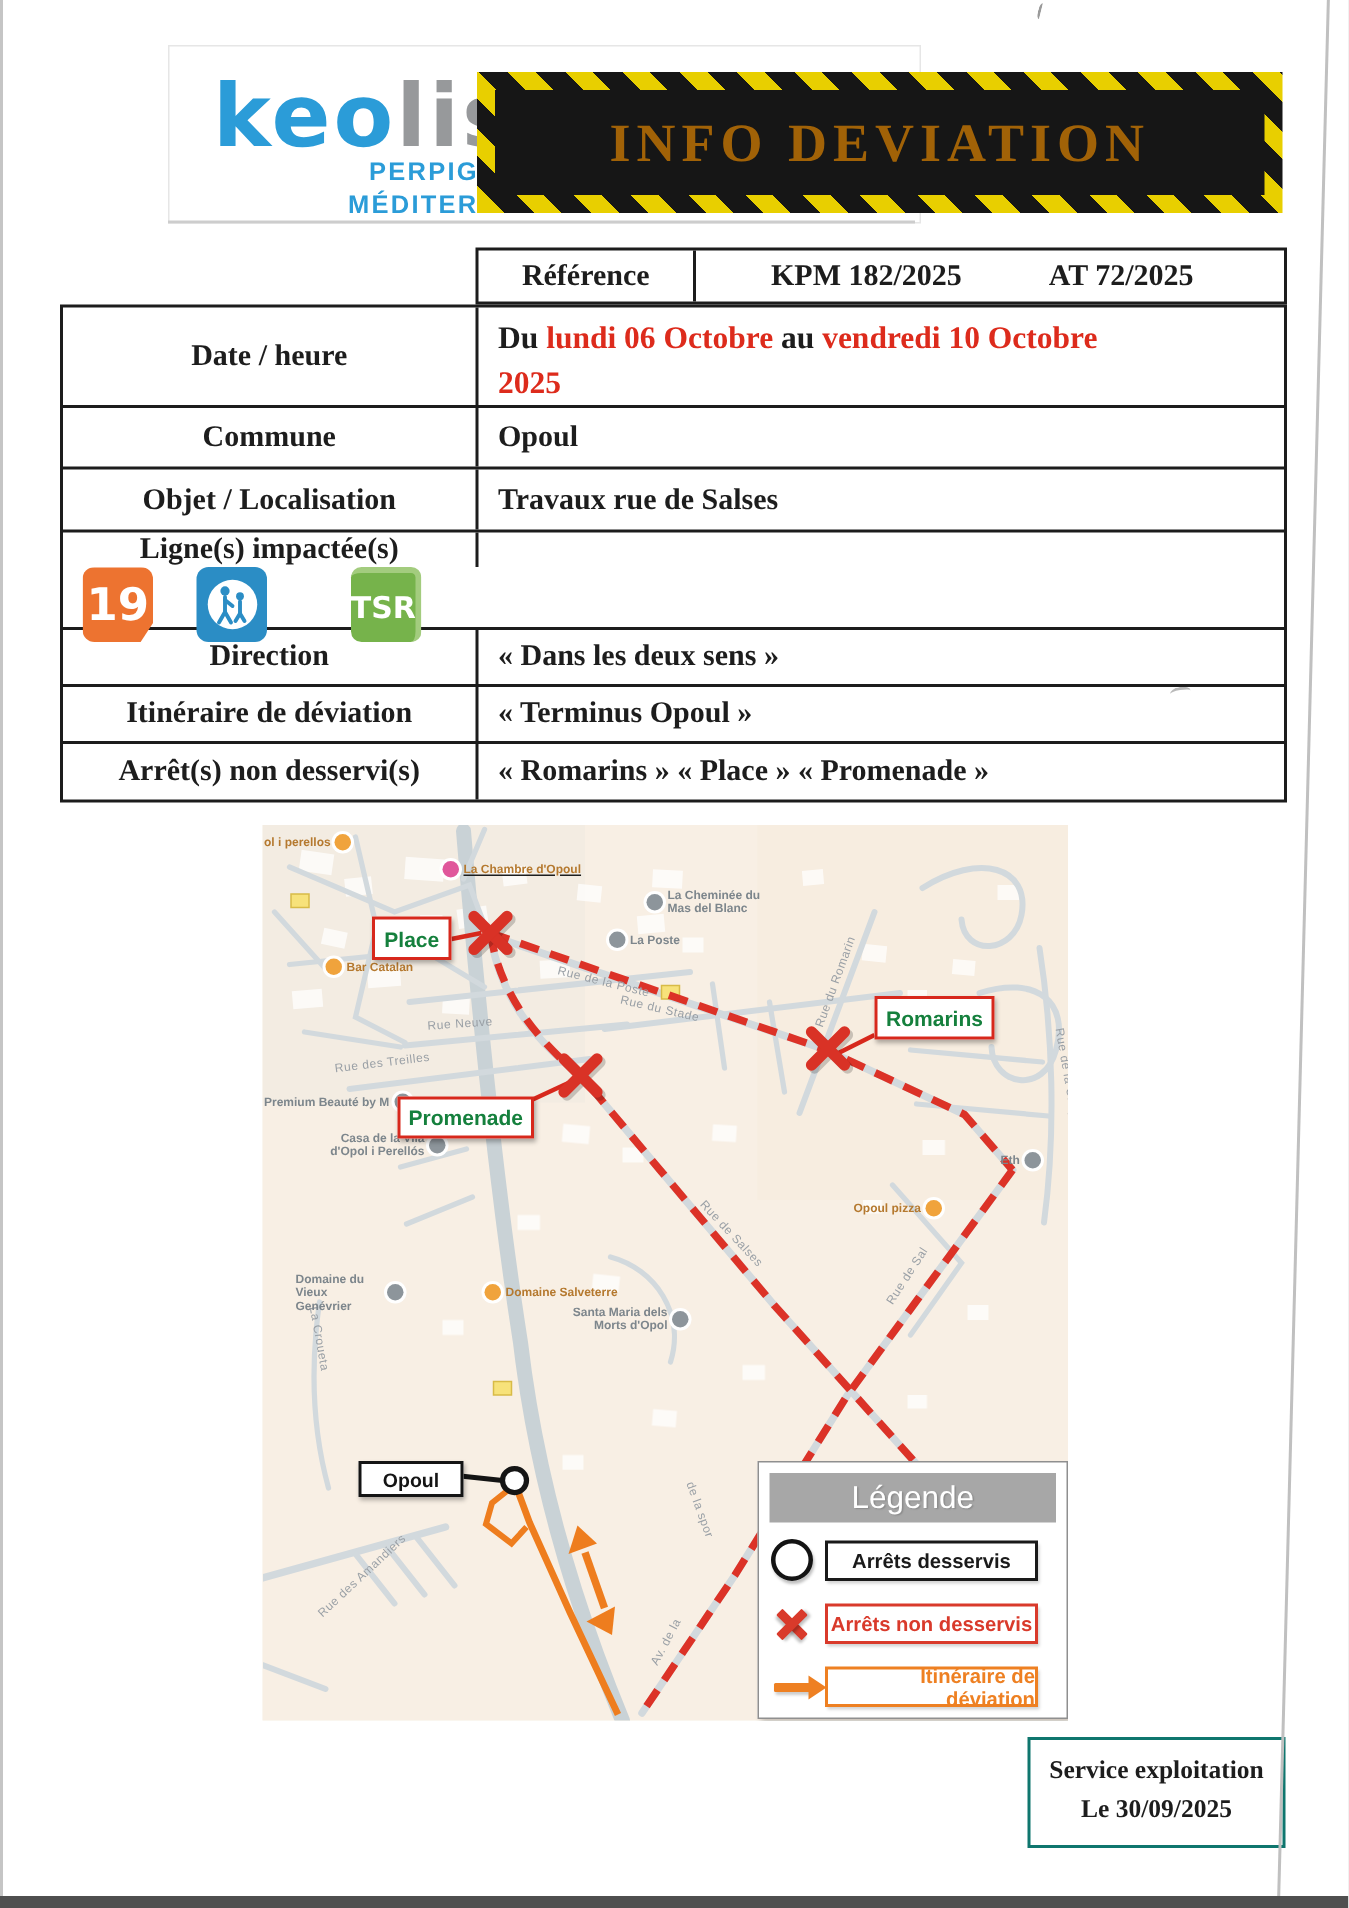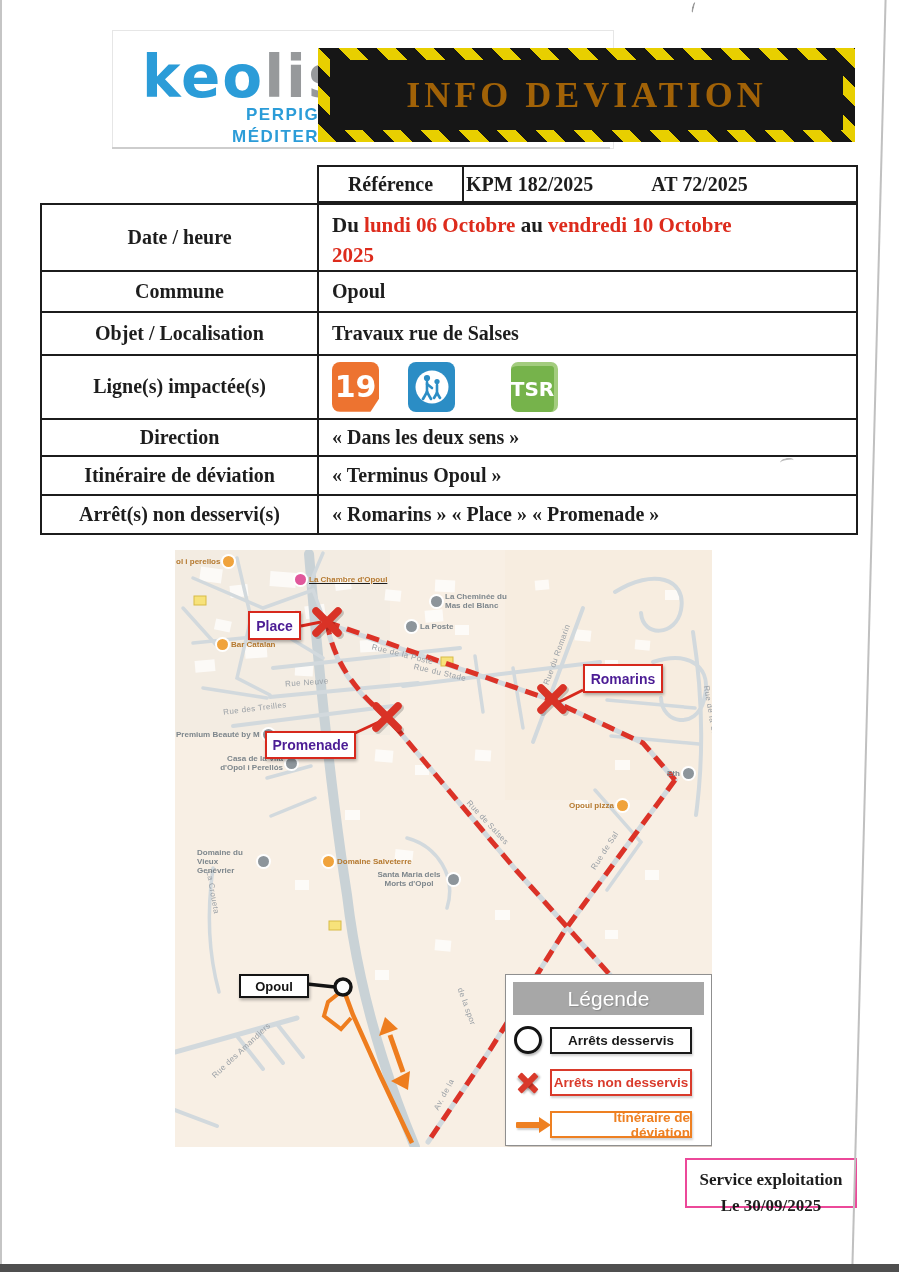--- a/index.html
+++ b/index.html
@@ -33,21 +33,21 @@
                  border-radius:50%;transform:rotate(-10deg);}
   .edge-right{left:851px;top:-10px;width:2px;height:1292px;background:#c0c0c0;
               transform:rotate(1.5deg);transform-origin:50% 100%;}
   .edge-left{left:0;top:0;width:2px;height:1272px;background:#8c8c8c;opacity:.5;}
   .edge-bottom{left:0;top:1264px;width:899px;height:8px;background:#4f4f4f;}
 
   
   .t-row1{left:317px;top:165px;width:541px;height:38px;box-sizing:border-box;
           border:2.5px solid #1c1c1c;display:flex;font-weight:bold;font-size:20px;}
   .t-row1 .lab{width:143px;border-right:2.5px solid #1c1c1c;display:flex;align-items:center;justify-content:center;}
-  .t-row1 .val{flex:1;display:flex;align-items:center;padding-left:2px;gap:58px;}
+  .t-row1 .val{flex:1;display:flex;align-items:center;padding-left:2px;gap:58px;margin-left:48px;}
   .t-main{left:40px;top:203px;width:818px;height:332px;box-sizing:border-box;
           border:2.5px solid #1c1c1c;display:flex;flex-direction:column;font-weight:bold;font-size:20px;}
   .t-main .row{display:flex;box-sizing:border-box;border-bottom:2.5px solid #1c1c1c;}
   .t-main .row:last-child{border-bottom:none;}
   .t-main .lab{width:277px;box-sizing:border-box;border-right:2.5px solid #1c1c1c;
                display:flex;align-items:center;justify-content:center;text-align:center;}
   .t-main .val{flex:1;display:flex;align-items:center;padding-left:13px;}
   .red{color:#dd2b1c;}
   .date-val{display:block;padding-top:5px;font-size:21px;line-height:1.45;padding-right:40px;}
 
@@ -70,21 +70,21 @@
        font-family:"Liberation Sans","DejaVu Sans",sans-serif;}
   .poi b{font-weight:bold;font-size:8px;line-height:1.15;color:#7d868c;}
   .poi b.amber{color:#b5792f;}
   .dot{width:11px;height:11px;border-radius:50%;box-shadow:0 0 0 2px #fff;flex:0 0 auto;}
   .dot.gray{background:#8d959b;}
   .dot.orange{background:#f0a33c;}
   .dot.pink{background:#e0579b;}
   .stopbox{position:absolute;background:#fff;box-sizing:border-box;display:flex;align-items:center;
            justify-content:center;font-family:"Liberation Sans","DejaVu Sans",sans-serif;
            font-weight:bold;box-shadow:1px 2px 3px rgba(0,0,0,.3);}
-  .stopbox.red{border:2.5px solid #d7281c;color:#4c1d95;font-size:14px;}
+  .stopbox.red{border:2.5px solid #d7281c;color:#15803d;font-size:14px;}
   .stopbox.black{border:2px solid #141414;color:#141414;font-size:13px;}
 
   
   .legend{left:330px;top:424px;width:207px;height:172px;background:#fff;border:1.5px solid #8f8f8f;
           box-sizing:border-box;font-family:"Liberation Sans","DejaVu Sans",sans-serif;
           box-shadow:2px 3px 4px rgba(0,0,0,.18);text-align:right;}
   .legend-header{margin:7px 7px 0 7px;height:33px;background:#a7a7a7;color:#fff;font-size:21px;
                  display:flex;align-items:center;justify-content:center;text-shadow:1px 1px 1px #8a8a8a;}
   .legend-row{position:absolute;left:0;width:100%;display:flex;align-items:center;}
   .legend-icon{width:44px;display:flex;align-items:center;justify-content:center;}
@@ -98,22 +98,22 @@
            box-shadow:1px 2px 2px rgba(0,0,0,.25);}
   .leg-x i:first-child{transform:rotate(45deg);}
   .leg-x i:last-child{transform:rotate(-45deg);}
   .leg-arrow{position:relative;width:24px;height:6px;background:#ee8022;border-radius:1px;
              box-shadow:1px 2px 2px rgba(0,0,0,.2);}
   .leg-arrow:after{content:"";position:absolute;right:-11px;top:-5px;width:0;height:0;
                    border-left:12px solid #ee8022;border-top:8px solid transparent;
                    border-bottom:8px solid transparent;}
 
   
-  .footer-box{left:685px;top:1158px;width:172px;height:50px;box-sizing:border-box;
-              border:2px solid #ec4899;background:#fff;text-align:center;
+  .footer-box{left:685px;top:1158px;width:172px;height:74px;box-sizing:border-box;
+              border:2px solid #0f766e;background:#fff;text-align:center;
               font-weight:bold;font-size:17px;line-height:1.5;padding-top:7px;}
 </style>
 </head>
 <body>
 
 <div class="page">
 
   <div class="abs logo-box"></div>
   <div class="abs brand">
     <span class="keo">keo</span><span class="lis">lis</span>
@@ -147,21 +147,21 @@
         </div>
     </div>
     <div class="row" style="height:42px;">
       <div class="lab">Commune</div>
       <div class="val">Opoul</div>
     </div>
     <div class="row" style="height:43px;">
       <div class="lab">Objet / Localisation</div>
       <div class="val">Travaux rue de Salses</div>
     </div>
-    <div class="row" style="height:65px;">
+    <div class="row" style="height:65px;flex-direction:column;">
       <div class="lab">Ligne(s) impactée(s)</div>
       <div class="val">
         <div class="badges">
           <div class="badge badge-19">19</div>
           <div class="badge badge-school">
             <svg width="38" height="38" viewBox="0 0 38 38">
               <circle cx="19" cy="19" r="16.5" fill="#ffffff"></circle>
               <g stroke="#2b8dc5" stroke-width="2.6" stroke-linecap="round" fill="none">
                 <path d="M14,14 L14,24"></path>
                   <path d="M14,24 L10,31"></path>
@@ -364,21 +364,21 @@
       </span>
     <span class="poi" style="left:22px;top:298px;">
         <b style="width:58px;text-align:left;">Domaine du Vieux Genévrier</b>
         <i class="dot gray"></i>
       </span>
     <span class="poi" style="left:148px;top:306px;">
         <i class="dot orange"></i>
         <b class="amber">Domaine Salveterre</b>
       </span>
     <span class="poi" style="left:198px;top:320px;">
-        <b style="width:72px;text-align:center;">Santa Maria dels Morts d'Opol</b>
+        <b style="width:72px;text-align:right;">Santa Maria dels Morts d'Opol</b>
         <i class="dot gray"></i>
       </span>
     <span class="poi" style="left:394px;top:250px;">
         <b class="amber">Opoul pizza</b>
         <i class="dot orange"></i>
       </span>
     <span class="poi" style="left:492px;top:218px;">
         <b>Eth</b>
         <i class="dot gray"></i>
       </span>

